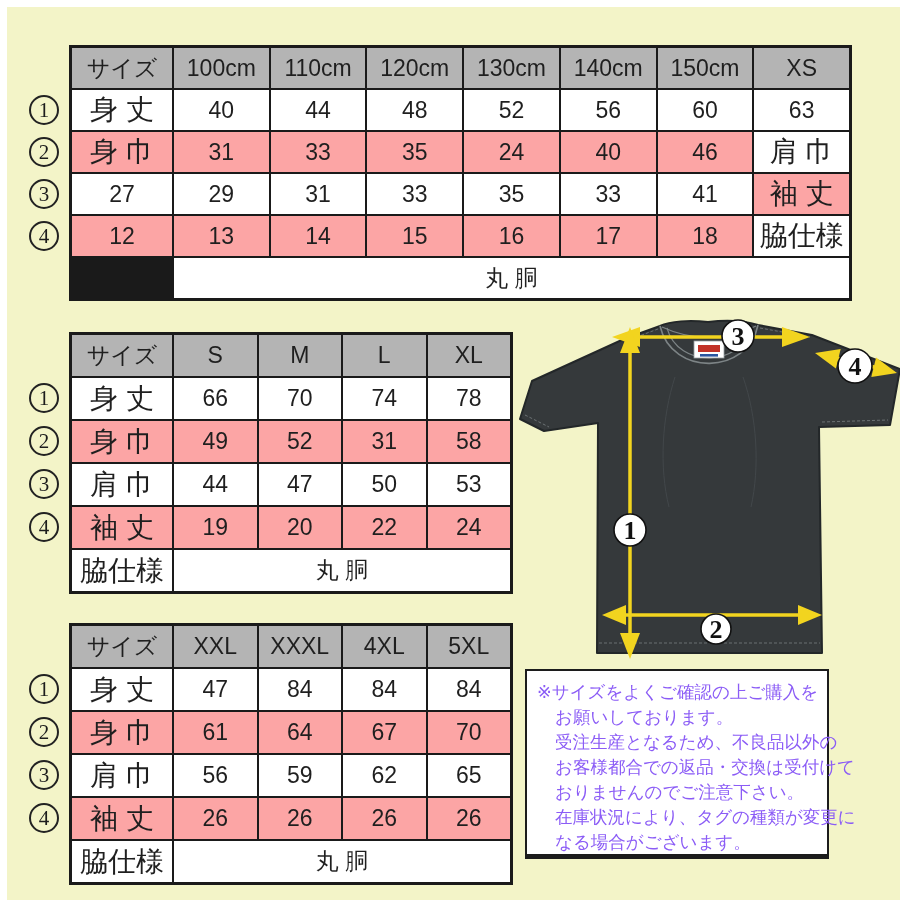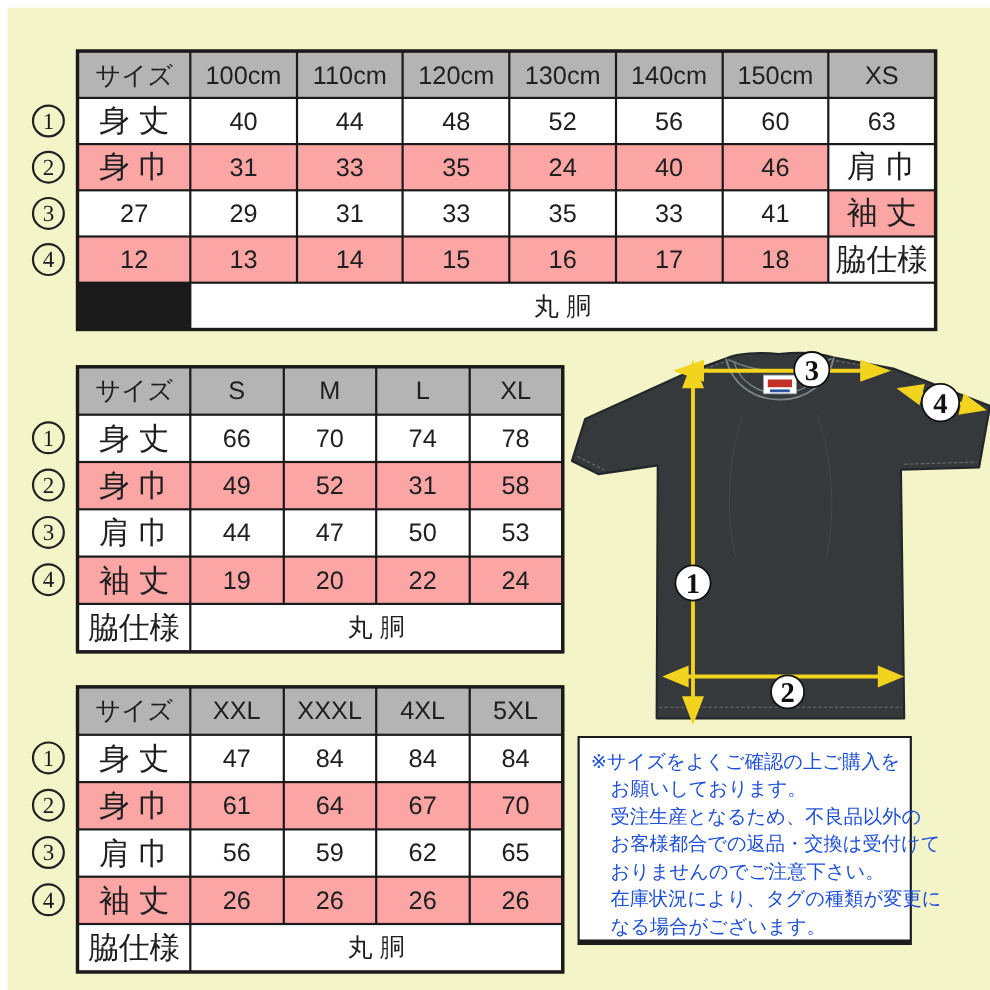--- a/index.html
+++ b/index.html
@@ -21,21 +21,21 @@
       display:flex;align-items:center;justify-content:center;
       font-family:"Liberation Serif","DejaVu Serif",serif;font-size:21px;color:#1c1c1c;box-sizing:border-box;}
 
   
   .shirt-svg{position:absolute;left:505px;top:310px;}
   .shirt-svg text{font-family:"Liberation Serif","DejaVu Serif",serif;font-size:26px;font-weight:bold;fill:#111;text-anchor:middle;}
 
   
   .note{position:absolute;left:518px;top:662px;width:304px;height:190px;box-sizing:border-box;
         background:#ffffff;border:2px solid #1c1c1c;border-bottom-width:5px;
-        padding:9px 6px 0 10px;color:#1d4ed8;font-size:17.5px;line-height:25px;}
+        padding:9px 6px 0 10px;color:#8b5cf6;font-size:17.5px;line-height:25px;}
   .nline{padding-left:18px;white-space:nowrap;}
   .nline.first{padding-left:0;}
 </style>
 </head>
 <body>
 
 <div class="panel">
 
   <div class="stable t0">
     <div class="c h">サイズ</div>

